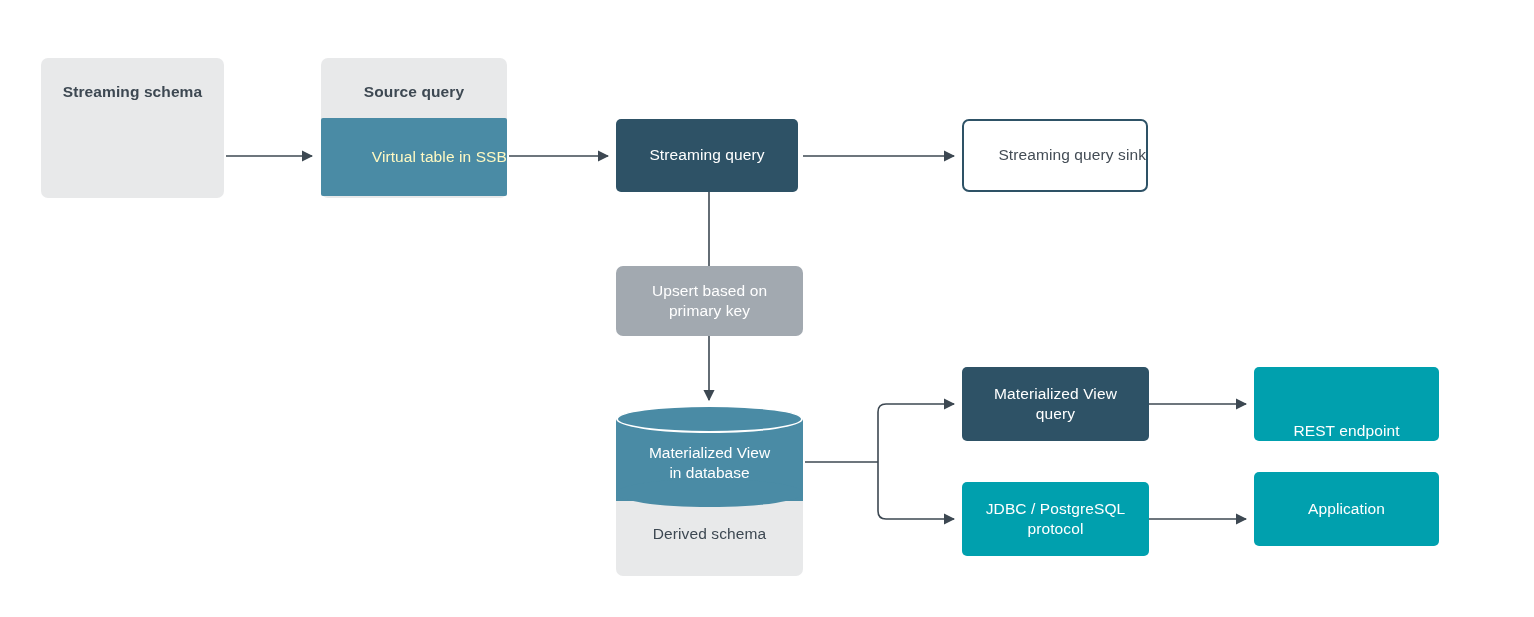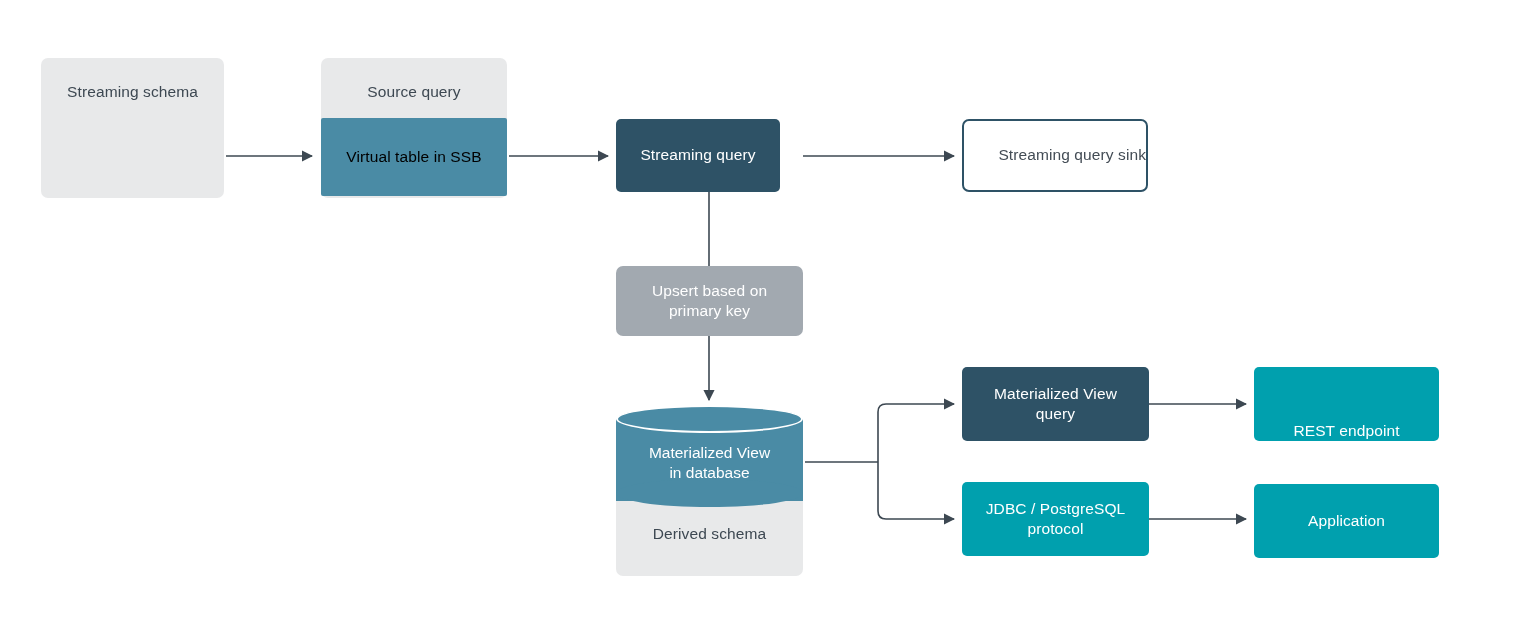--- a/index.html
+++ b/index.html
@@ -34,35 +34,37 @@
   .schema-group {
     background: #e8e9ea;
     border-radius: 7px;
     color: #3d4852;
     align-items: flex-start;
     padding-top: 24px;
   }
   .schema-group .schema-label {
     width: 100%;
     display: block;
+    font-weight: bold;
   }
 
   
   .box-outline {
     background: #ffffff;
     border: 2px solid #2e5266;
     border-radius: 7px;
     color: #434c55;
   }
 
   
   .box-blue {
     background: #4a8ba5;
-    color: #000000;
+    color: #fef9c3;
     border-radius: 2px;
+    justify-content: flex-end;
   }
 
   
   .box-navy {
     background: #2e5266;
     color: #ffffff;
     border-radius: 5px;
   }
 
   
@@ -174,21 +176,21 @@
 
 
   <div class="node schema-group" style="left:321px; top:58px; width:186px; height:140px;">
     <span class="schema-label">Source query</span>
   </div>
 
   <div class="node box-blue" style="left:321px; top:118px; width:186px; height:78px;">
     <span>Virtual table in SSB</span>
   </div>
 
-  <div class="node box-navy" style="left:616px; top:119px; width:164px; height:73px;">
+  <div class="node box-navy" style="left:616px; top:119px; width:182px; height:73px;">
     <span>Streaming query</span>
   </div>
 
   <div class="node box-outline" style="left:962px; top:119px; width:186px; height:73px;justify-content:flex-end;">
     <span>Streaming query sink</span>
   </div>
 
   <div class="node box-grey" style="left:616px; top:266px; width:187px; height:70px;">
     <span>Upsert based on
 primary key</span>
@@ -215,17 +217,17 @@
 
   <div class="node box-teal" style="left:962px; top:482px; width:187px; height:74px;">
     <span>JDBC / PostgreSQL
 protocol</span>
   </div>
 
   <div class="node box-teal" style="left:1254px; top:367px; width:185px; height:74px;align-items:flex-end;">
     <span>REST endpoint</span>
   </div>
 
-  <div class="node box-teal" style="left:1254px; top:472px; width:185px; height:74px;margin-top:12px;">
+  <div class="node box-teal" style="left:1254px; top:472px; width:185px; height:74px;">
     <span>Application</span>
   </div>
 
 </div>
 
 </body></html>

